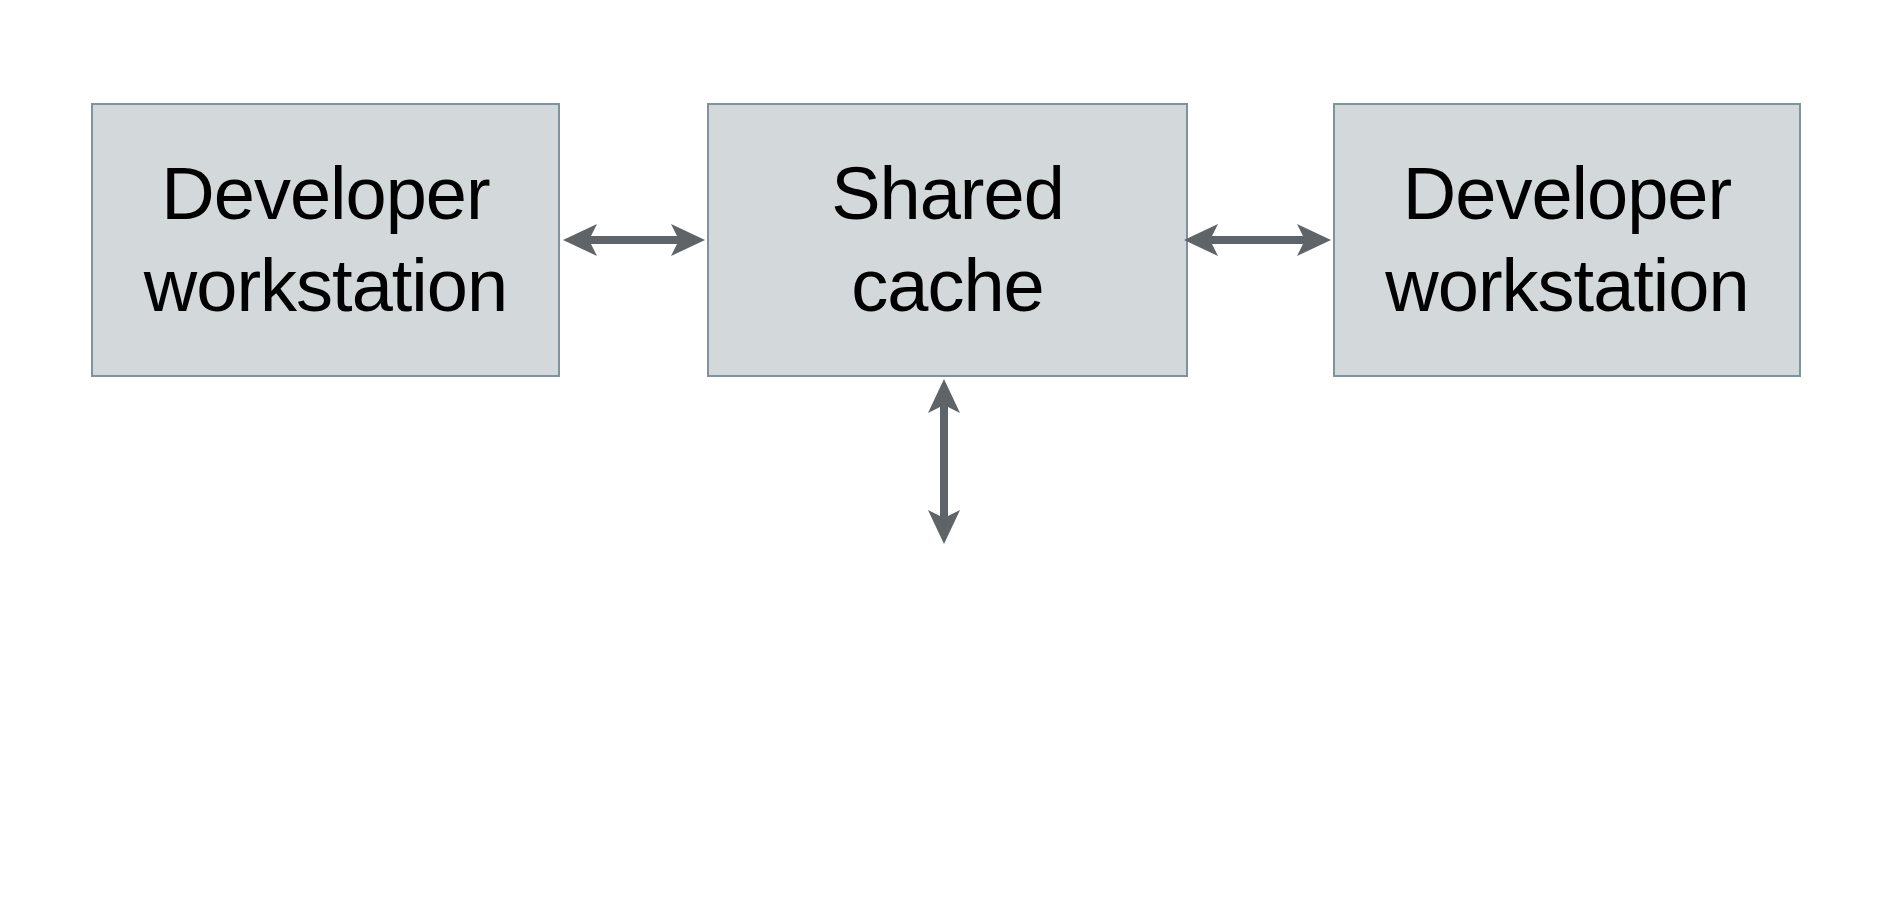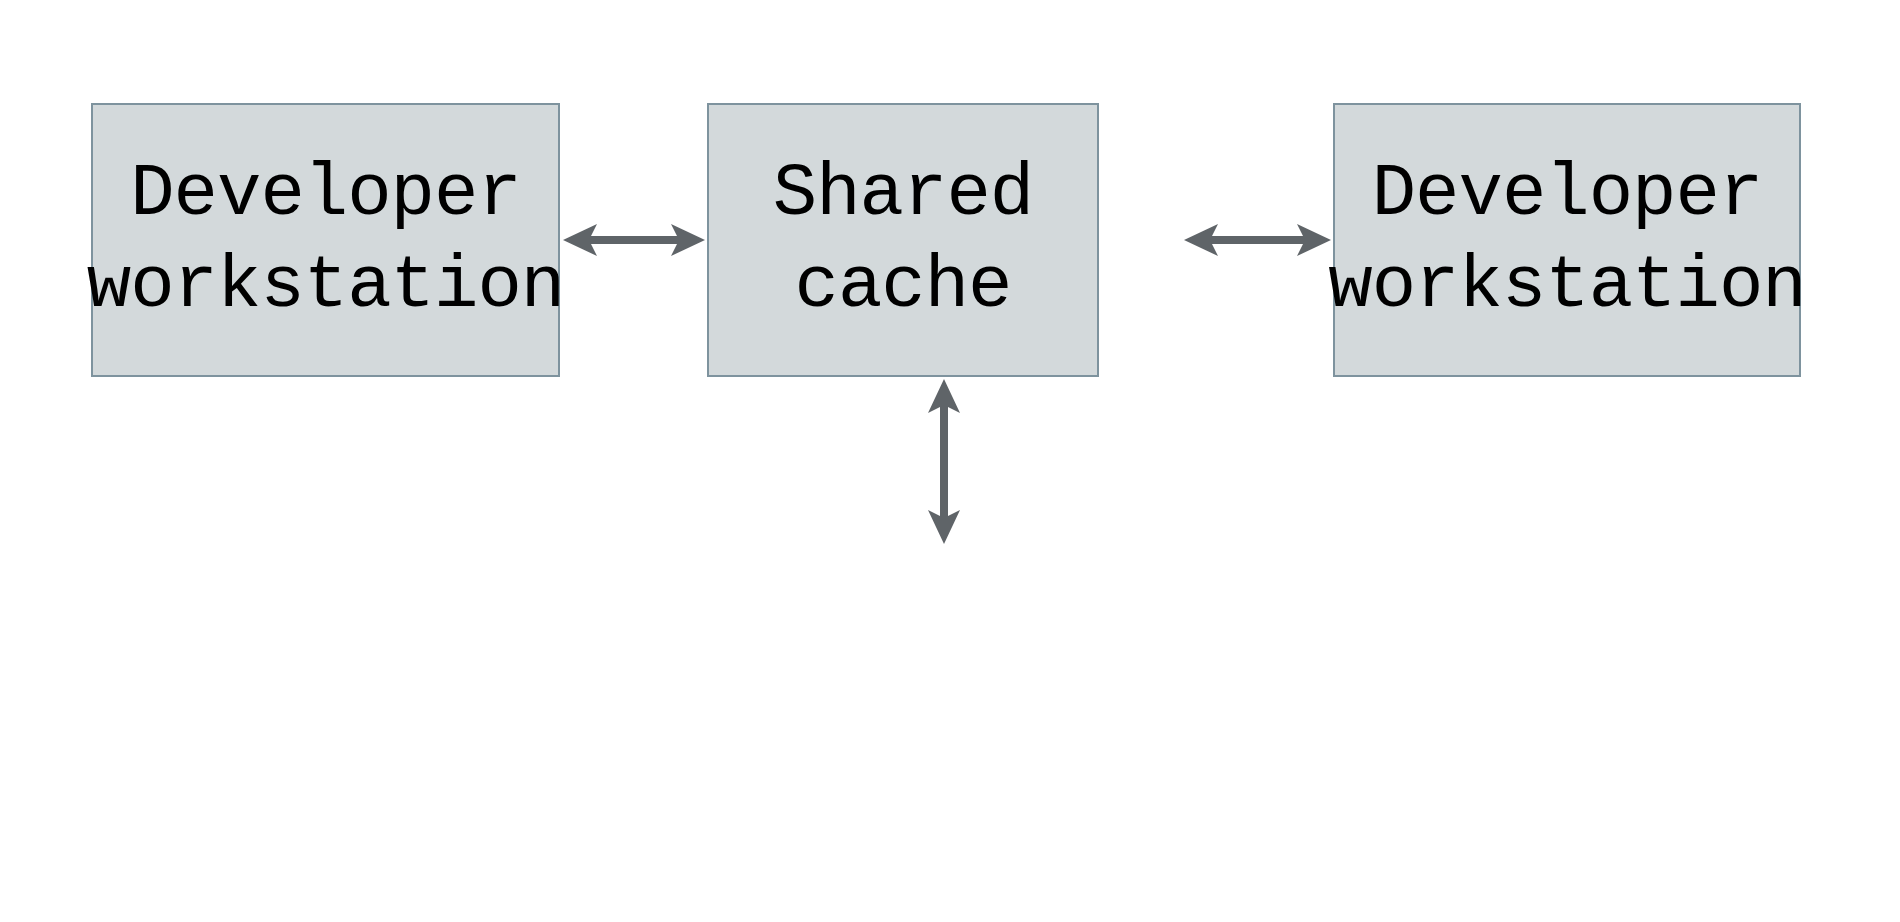--- a/index.html
+++ b/index.html
@@ -26,23 +26,23 @@
     display: flex;
     flex-direction: column;
     align-items: center;
     justify-content: center;
     text-align: center;
     color: var(--text-color);
     font-size: 74px;
     line-height: 92px;
     letter-spacing: -1px;
   }
-  .node-label { display: block; white-space: nowrap; font-family: Liberation Mono, monospace; }
+  .node-label { display: block; white-space: nowrap; }
   #node-dev-left   { left:  91px; top: 103px; width: 469px; height: 274px; }
-  #node-cache      { left: 707px; top: 103px; width: 392px; height: 274px; }
+  #node-cache      { left: 707px; top: 103px; width: 481px; height: 274px; }
   #node-dev-right  { left: 1333px; top: 103px; width: 468px; height: 274px; }
   #node-ci         { left: 707px; top: 546px; width: 475px; height: 273px; }
   .arrow-layer {
     position: absolute;
     left: 0; top: 0;
     width: 1900px;
     height: 922px;
     pointer-events: none;
   }
   .arrow-shaft { stroke: var(--arrow-color); stroke-width: 8; }

